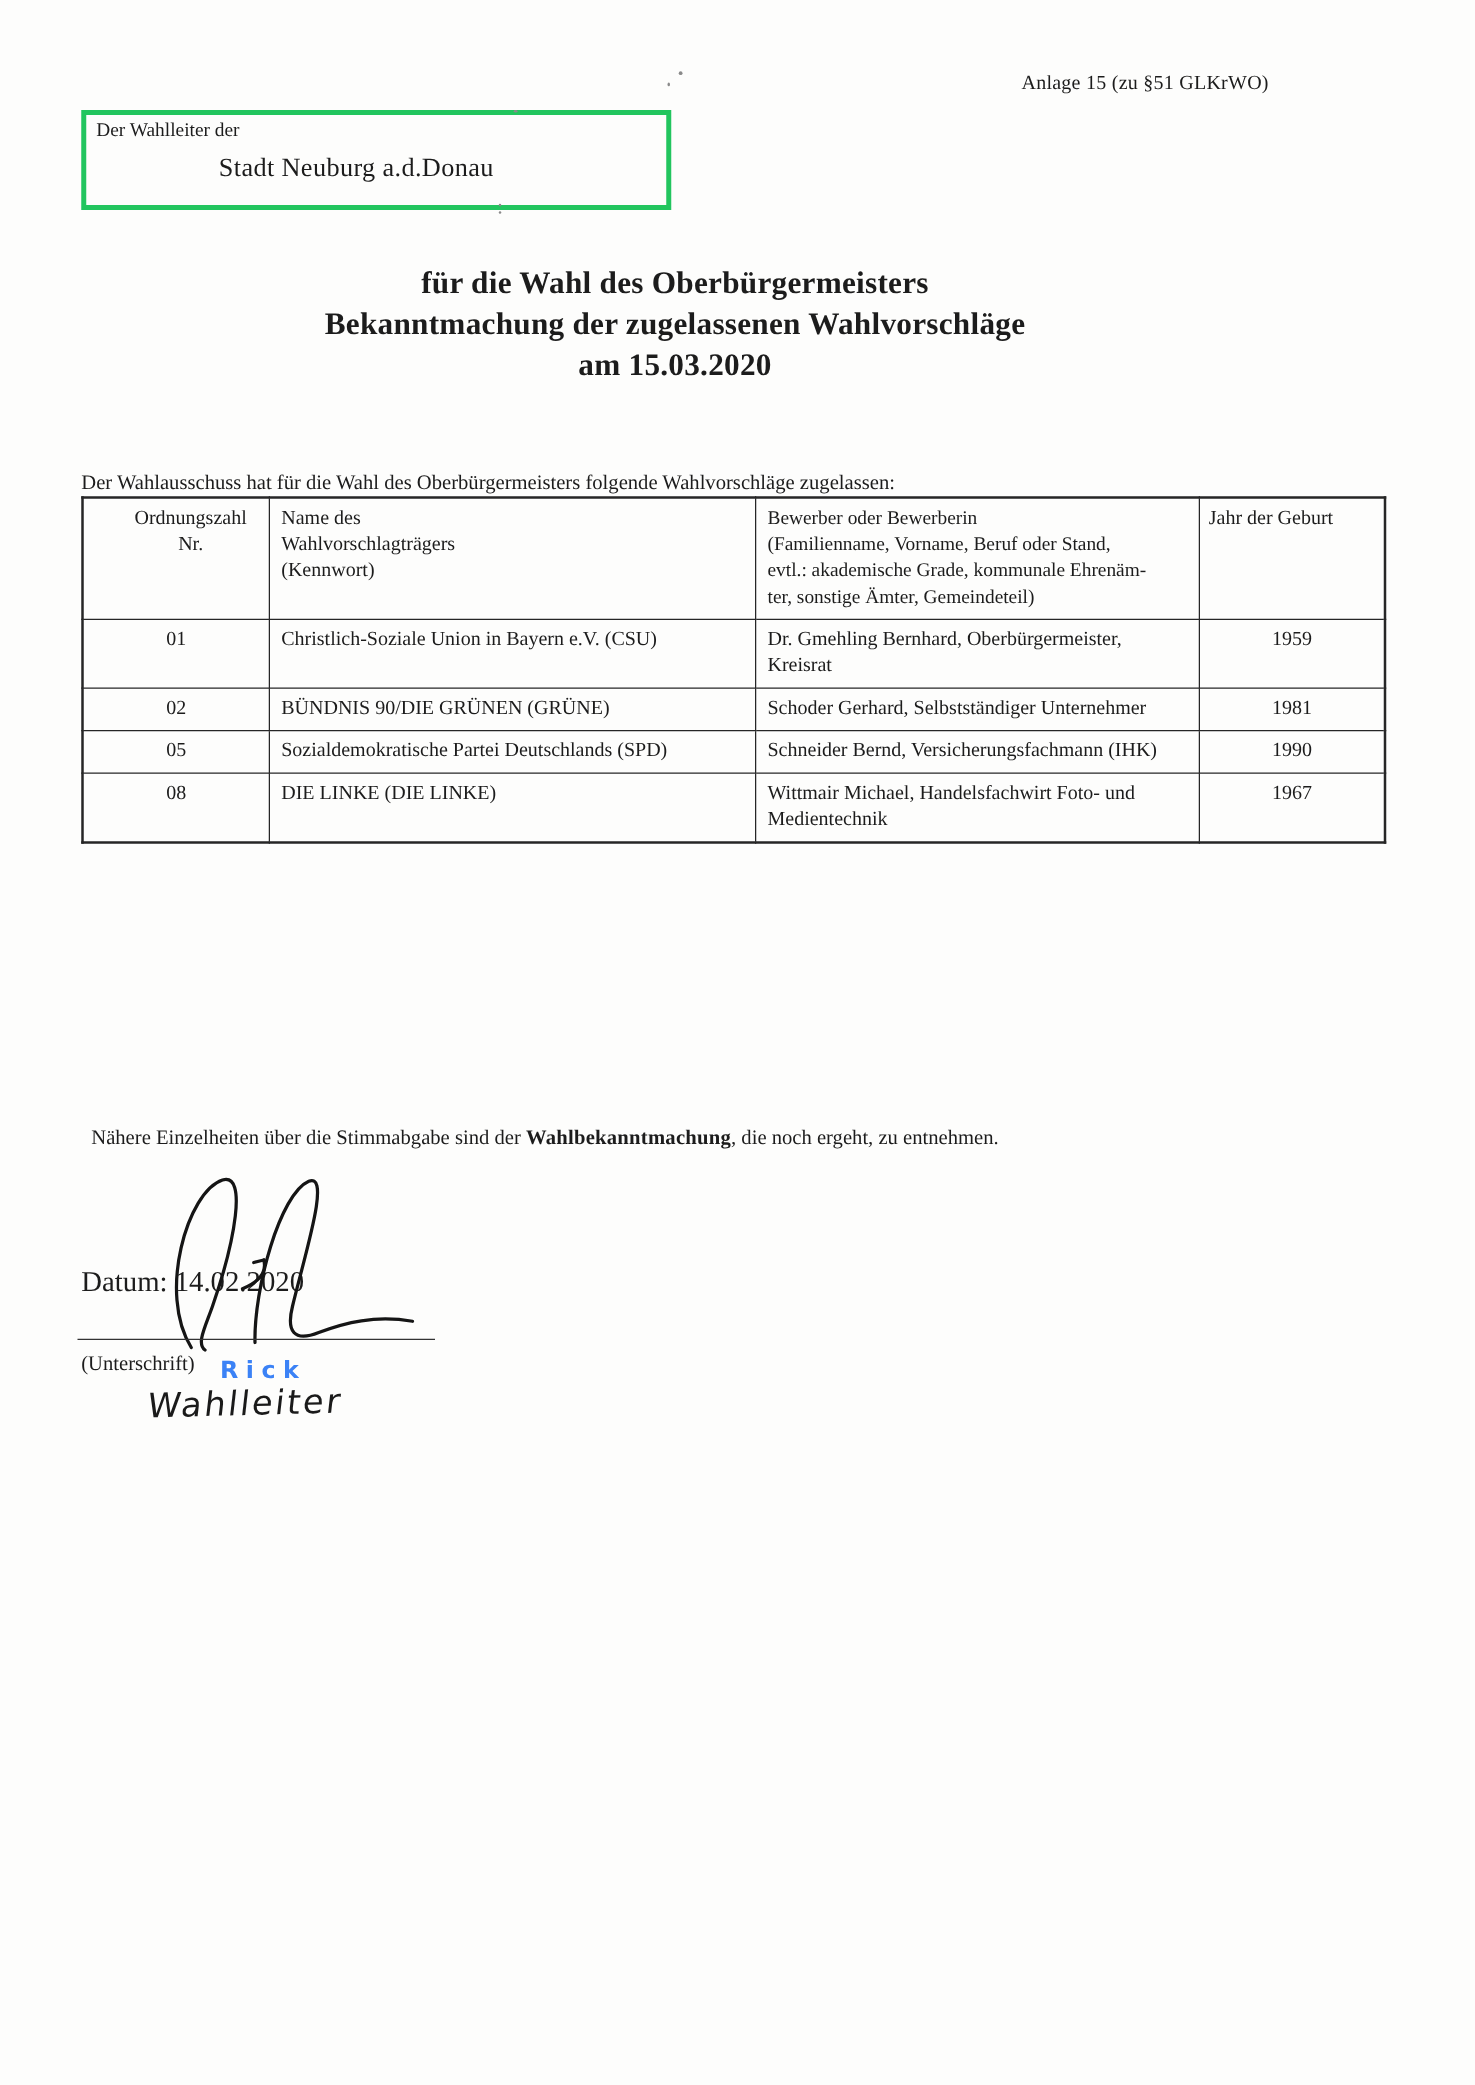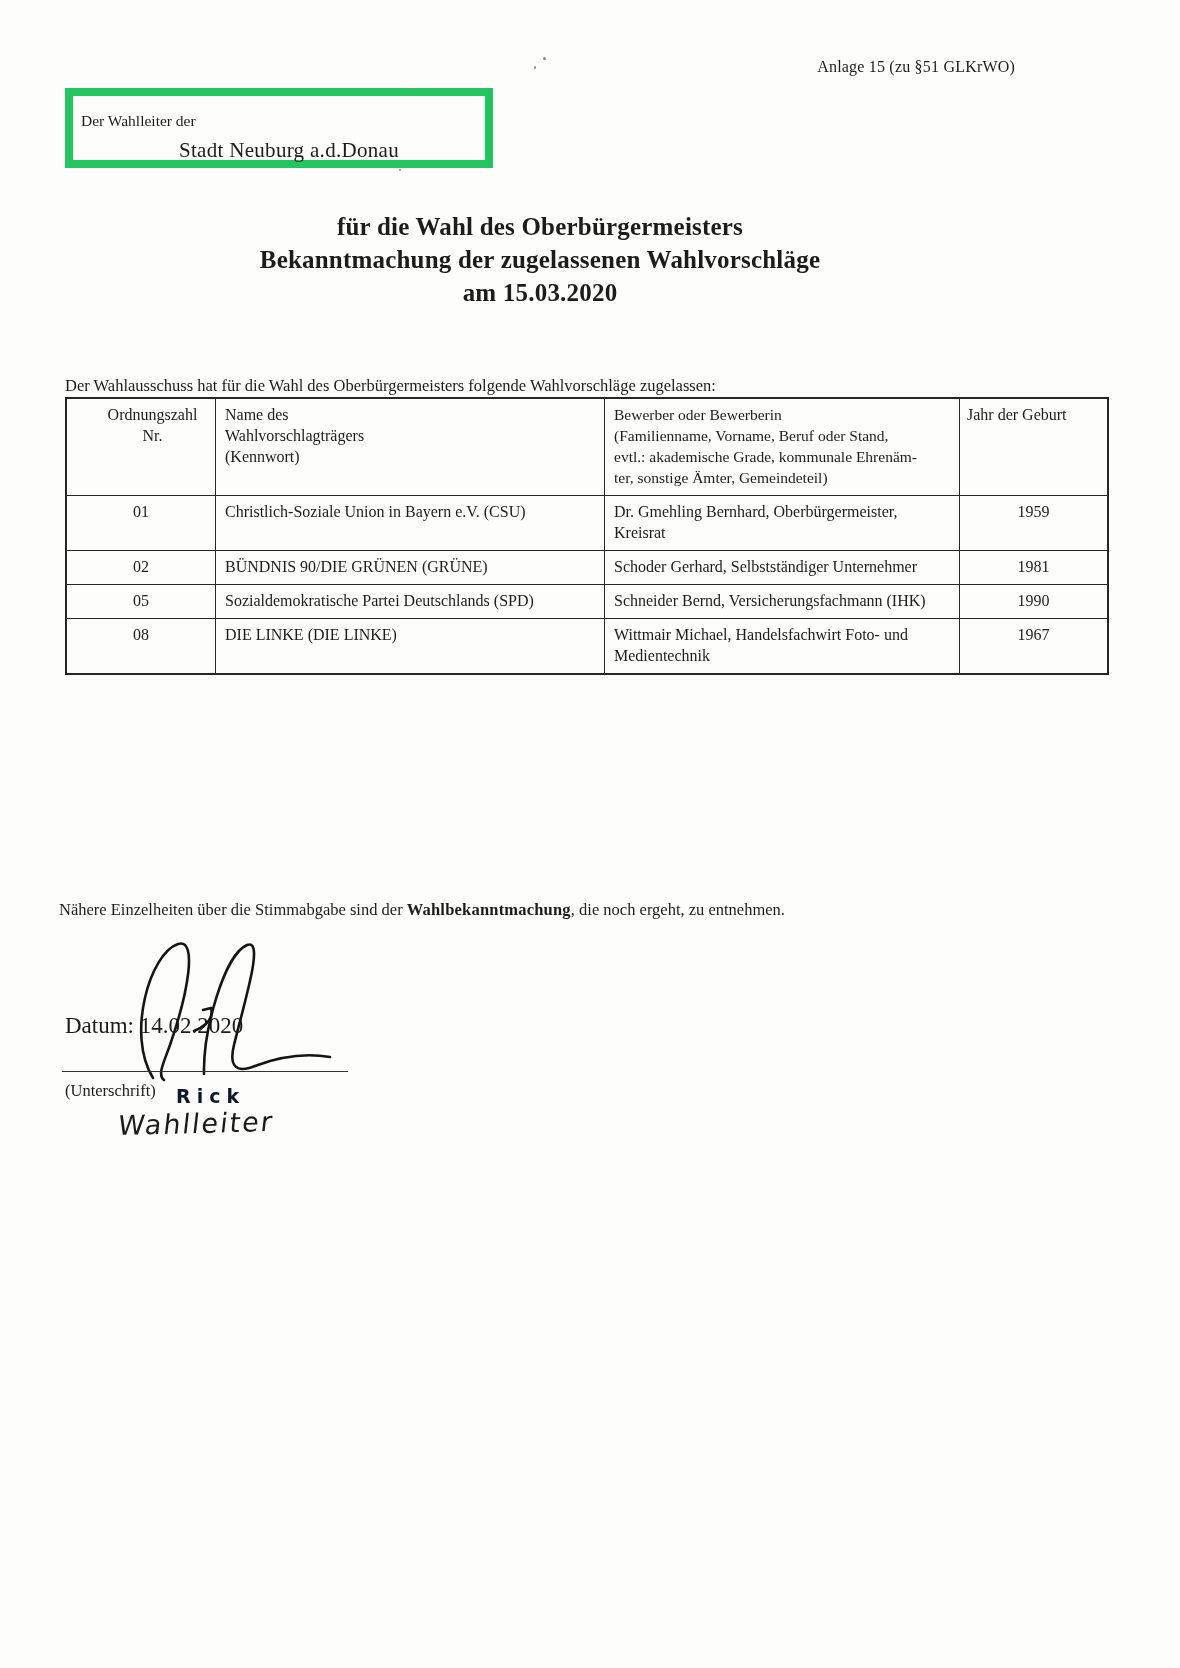--- a/index.html
+++ b/index.html
@@ -11,23 +11,23 @@
     font-family:"Liberation Serif","DejaVu Serif",serif;
     color:#1c1c1c;
     overflow:hidden;
   }
   .anlage{
     position:absolute;top:58px;right:165px;
     font-size:16px;letter-spacing:.2px;
   }
   .sender-box{
     position:absolute;left:65px;top:88px;
-    width:428px;height:80px;
-    border:8px solid #22c55e;
-    padding:16px 8px;
+    width:472px;height:80px;
+    border:4px solid #22c55e;
+    padding:4px 8px;
     box-sizing:border-box;
   }
   .sender-role{font-size:15.5px;}
   .sender-city{font-size:21px;margin:8px 0 0 98px;letter-spacing:.3px;}
   .title-block{
     position:absolute;left:65px;top:210px;width:950px;
     text-align:center;font-weight:bold;
     font-size:25px;line-height:33px;letter-spacing:.2px;
   }
   .intro{
@@ -49,21 +49,21 @@
   .col-nr{width:107px;text-align:center;}
   .col-traeger{width:370px;}
   .col-bewerber{width:336px;}
   .col-jahr{width:137px;text-align:center;}
   .hdr .col-nr{text-align:center;padding-left:32px;}
   .hdr .col-jahr{text-align:left;padding-left:7px;padding-right:3px;}
   .hdr-line{white-space:nowrap;}
   .hdr .col-bewerber .hdr-line{font-size:15.5px;}
   .row-nr-pad{padding-top:2px;}
   .note{
-    position:absolute;left:59px;top:900px;width:920px;
+    position:absolute;left:73px;top:900px;width:920px;
     font-size:16.5px;
   }
   .note b{letter-spacing:.2px;}
   .datum{
     position:absolute;left:65px;top:1013px;
     font-size:23px;
   }
   .sig-svg{
     position:absolute;left:108px;top:935px;
     width:235px;height:148px;
@@ -73,21 +73,21 @@
     border-top:1.6px solid #333;
   }
   .unterschrift{
     position:absolute;left:65px;top:1081px;
     font-size:16.5px;
   }
   .stamp{
     position:absolute;left:176px;top:1085px;
     font-family:"DejaVu Sans","Liberation Sans",sans-serif;
     font-weight:bold;font-size:19px;letter-spacing:6px;
-    color:#0f172a;
+    color:#3b82f6;
   }
   .handwritten{
     position:absolute;left:118px;top:1108px;
     font-family:"DejaVu Sans","Liberation Sans",sans-serif;
     font-size:27px;letter-spacing:2px;color:#1a1a1a;
     transform:rotate(-1.5deg) skewX(-8deg);
   }
   .speck{position:absolute;background:#8a8a8a;border-radius:50%;}
   .speck.s1{left:543px;top:57px;width:3px;height:3px;}
   .speck.s2{left:534px;top:66px;width:2px;height:3px;}

